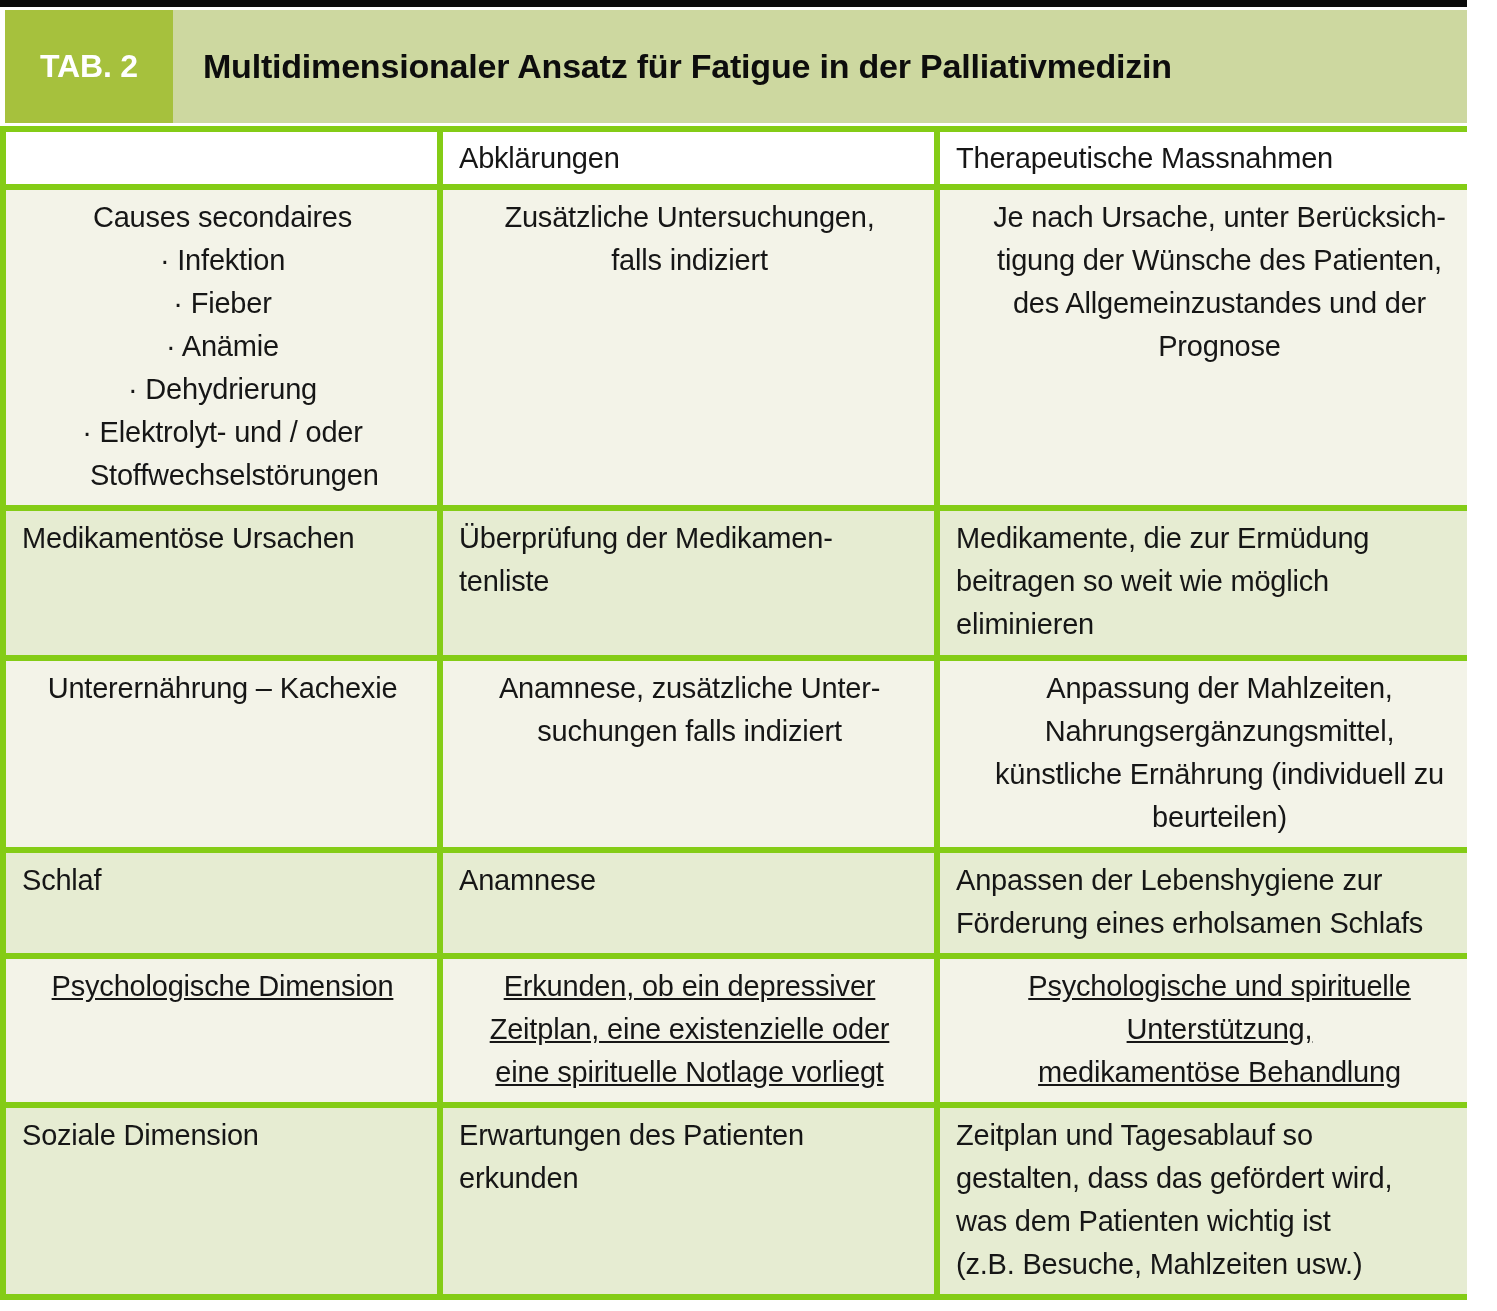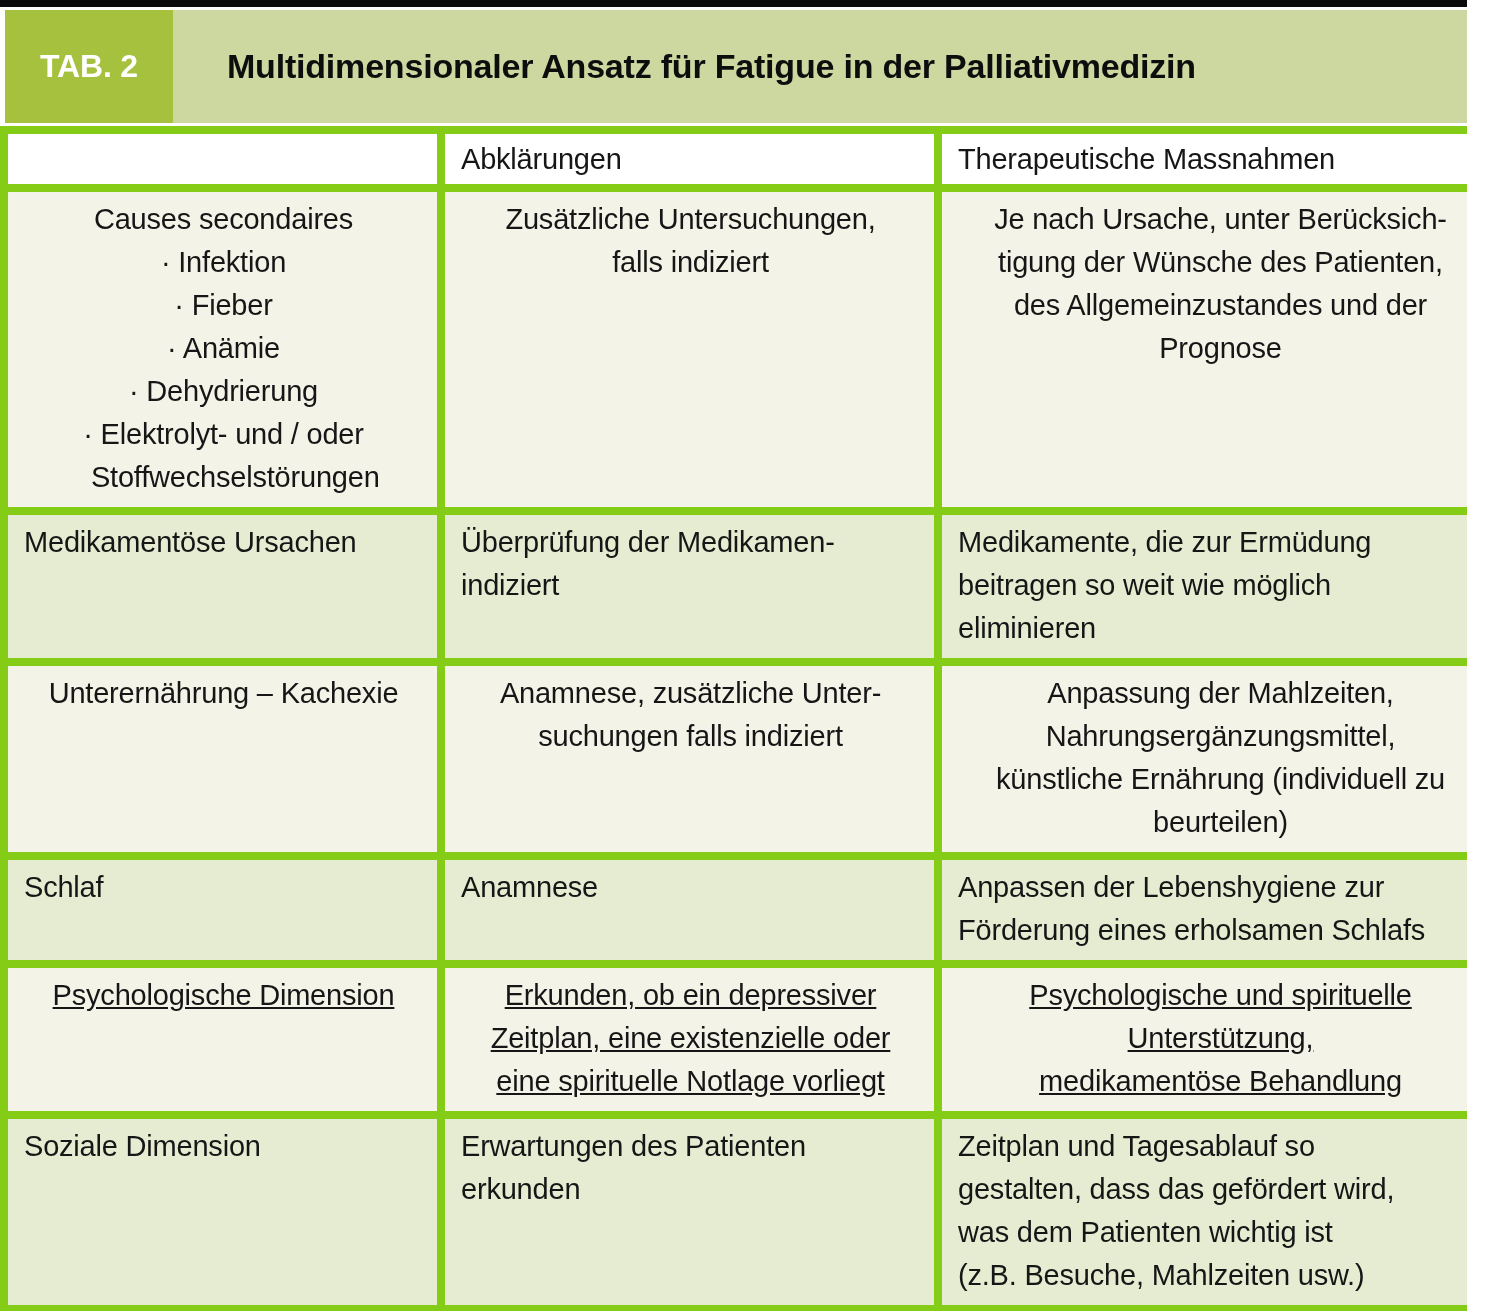--- a/index.html
+++ b/index.html
@@ -32,35 +32,34 @@
   .band-title-area{
     flex:1;
     background:#cdd8a0;
     display:flex;align-items:center;
     padding-left:30px;
   }
   .band-title{
     font-weight:bold;
     font-size:34px;
     color:#0d0d0d;
-    margin-left:24px;
   }
   table.fatigue{
     margin-top:3px;
     border-collapse:collapse;
     table-layout:fixed;
     width:1497px;
     border:2px solid #2b2b2b;
     border-bottom:4px solid #151515;
   }
   table.fatigue col.c1{width:437px;}
   table.fatigue col.c2{width:497px;}
   table.fatigue col.c3{width:563px;}
   table.fatigue th, table.fatigue td{
-    border:8px solid #84cc16;
+    border:6px solid #84cc16;
     font-weight:normal;
     font-size:29px;
     line-height:43px;
     text-align:left;
     vertical-align:top;
     padding:6px 14px 8px 16px;
     box-sizing:border-box;
   }
   table.fatigue thead th{
     background:#ffffff;
@@ -119,21 +118,21 @@
             <div class="cell-line">des Allgemeinzustandes und der</div>
             <div class="cell-line">Prognose</div>
           </td>
         </tr>
         <tr class="shade-green" style="height: 150px;">
           <td>
             <div class="cell-line">Medikamentöse Ursachen</div>
           </td>
           <td>
             <div class="cell-line">Überprüfung der Medikamen-</div>
-            <div class="cell-line">indiziert</div>
+            <div class="cell-line">tenliste</div>
           </td>
           <td>
             <div class="cell-line">Medikamente, die zur Ermüdung</div>
             <div class="cell-line">beitragen so weit wie möglich</div>
             <div class="cell-line">eliminieren</div>
           </td>
         </tr>
         <tr class="shade-cream" style="height: 186px; padding-left: 48px;">
           <td>
             <div class="cell-line">Unterernährung – Kachexie</div>

